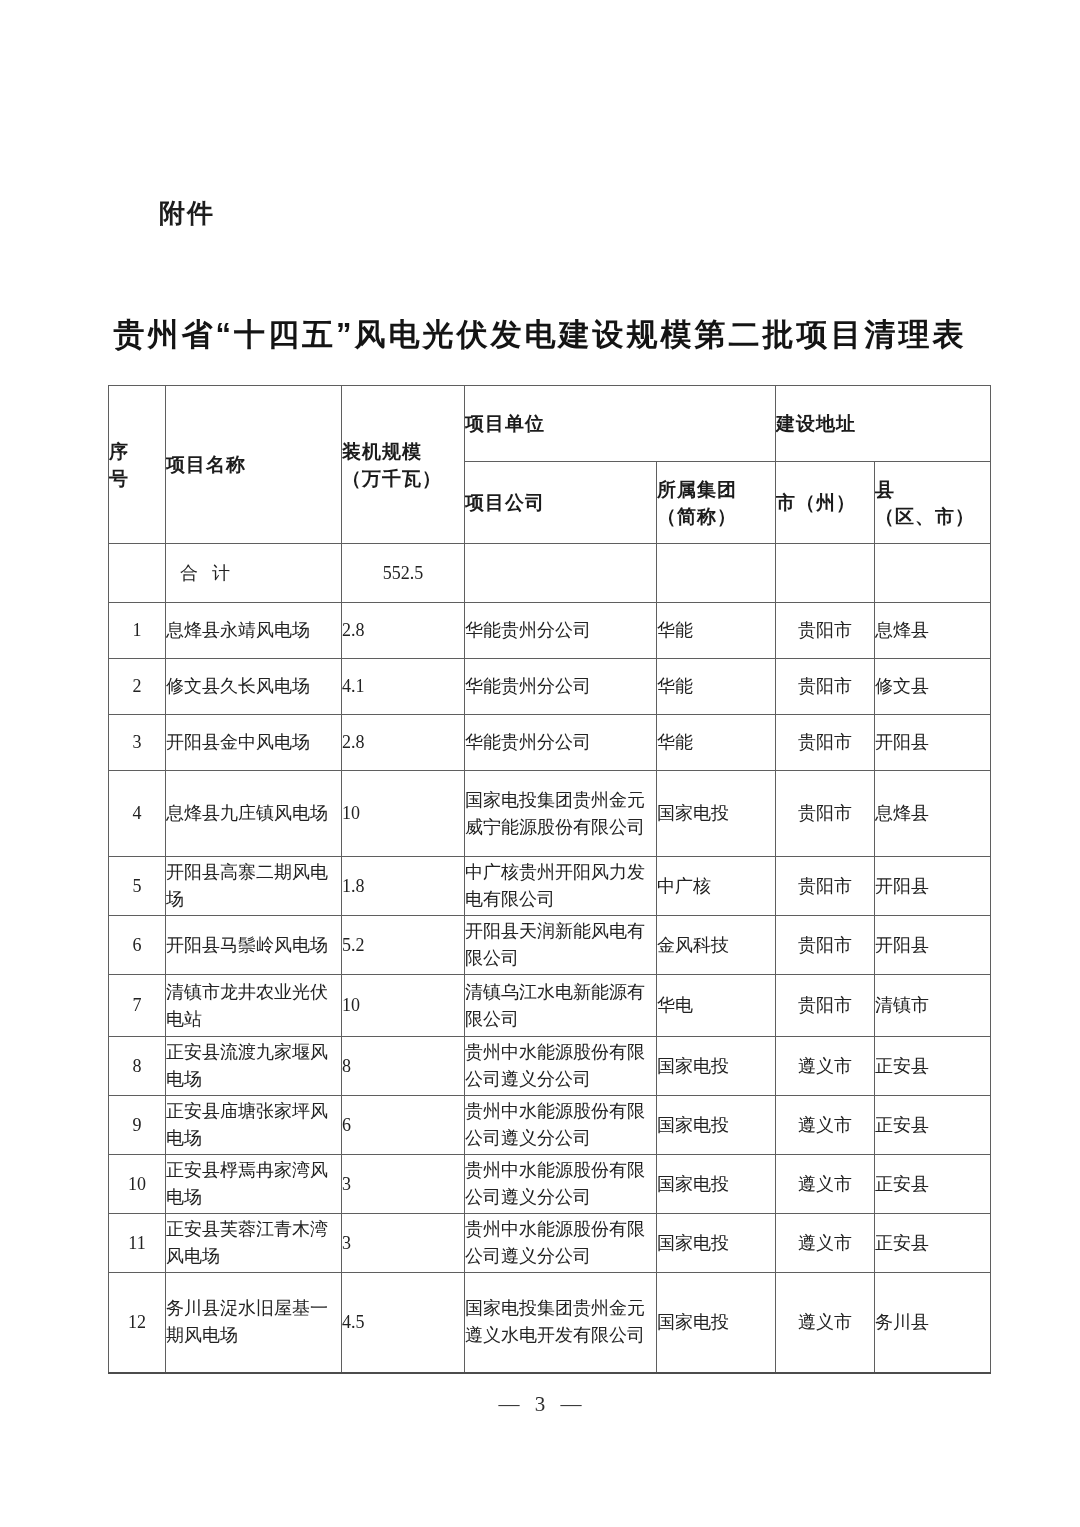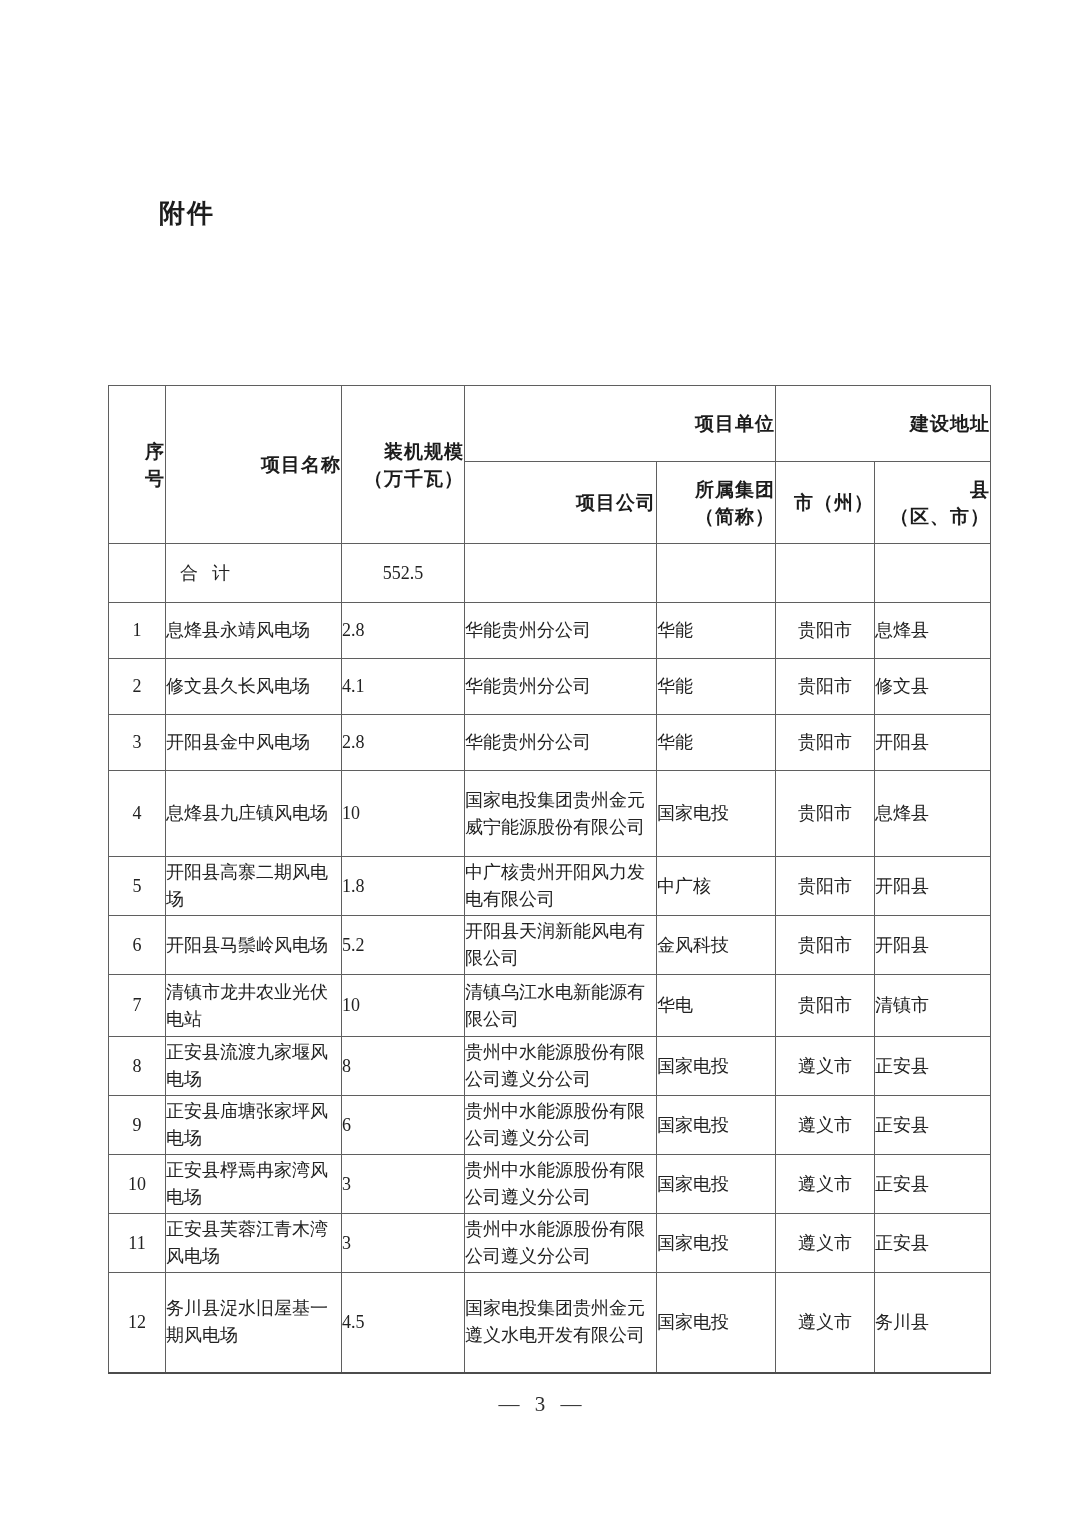--- a/index.html
+++ b/index.html
@@ -51,21 +51,21 @@
     overflow: hidden;
   }
   table.projects { border: 1px solid #4c4c4c; }
   tr.last-row td { border-bottom: 2px solid #4c4c4c; }
   table.projects th {
     font-family: "Liberation Sans", "DejaVu Sans", sans-serif;
     font-weight: 700;
     font-size: 19px;
     line-height: 27px;
     color: #1c1c1c;
-    text-align: right;
+    text-align: left;
     white-space: pre-line;
     letter-spacing: 1px;
   }
   table.projects td {
     font-size: 18px;
     line-height: 27px;
     color: #222222;
   }
   td.c-seq   { text-align: center; }
   td.c-name  { text-align: left; padding-left: 11px; padding-right: 6px; }
@@ -87,20 +87,21 @@
     word-spacing: 10px;
   }
 </style>
 </head>
 <body>
 
 <div class="page">
 
   <div class="attachment-label">附件</div>
 
+  <div class="doc-title">贵州省“十四五”风电光伏发电建设规模第二批项目清理表</div>
 
   <table class="projects">
     <colgroup>
       <col style="width:57px">
         <col style="width:176px">
         <col style="width:123px">
       <col style="width:192px">
         <col style="width:119px">
         <col style="width:99px">
         <col style="width:116px">

